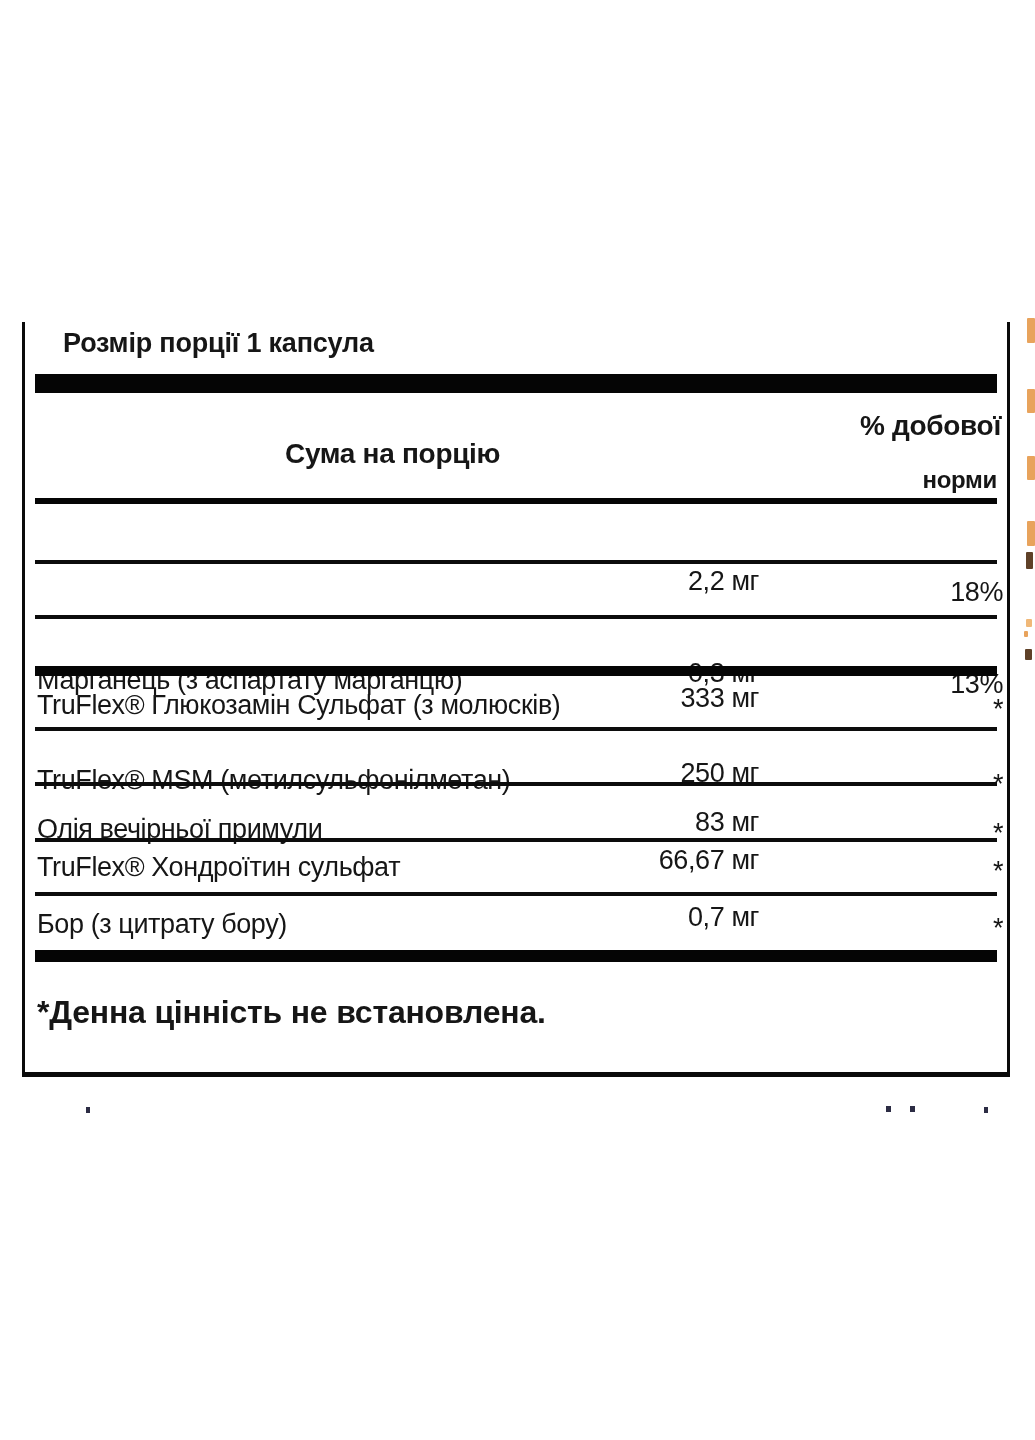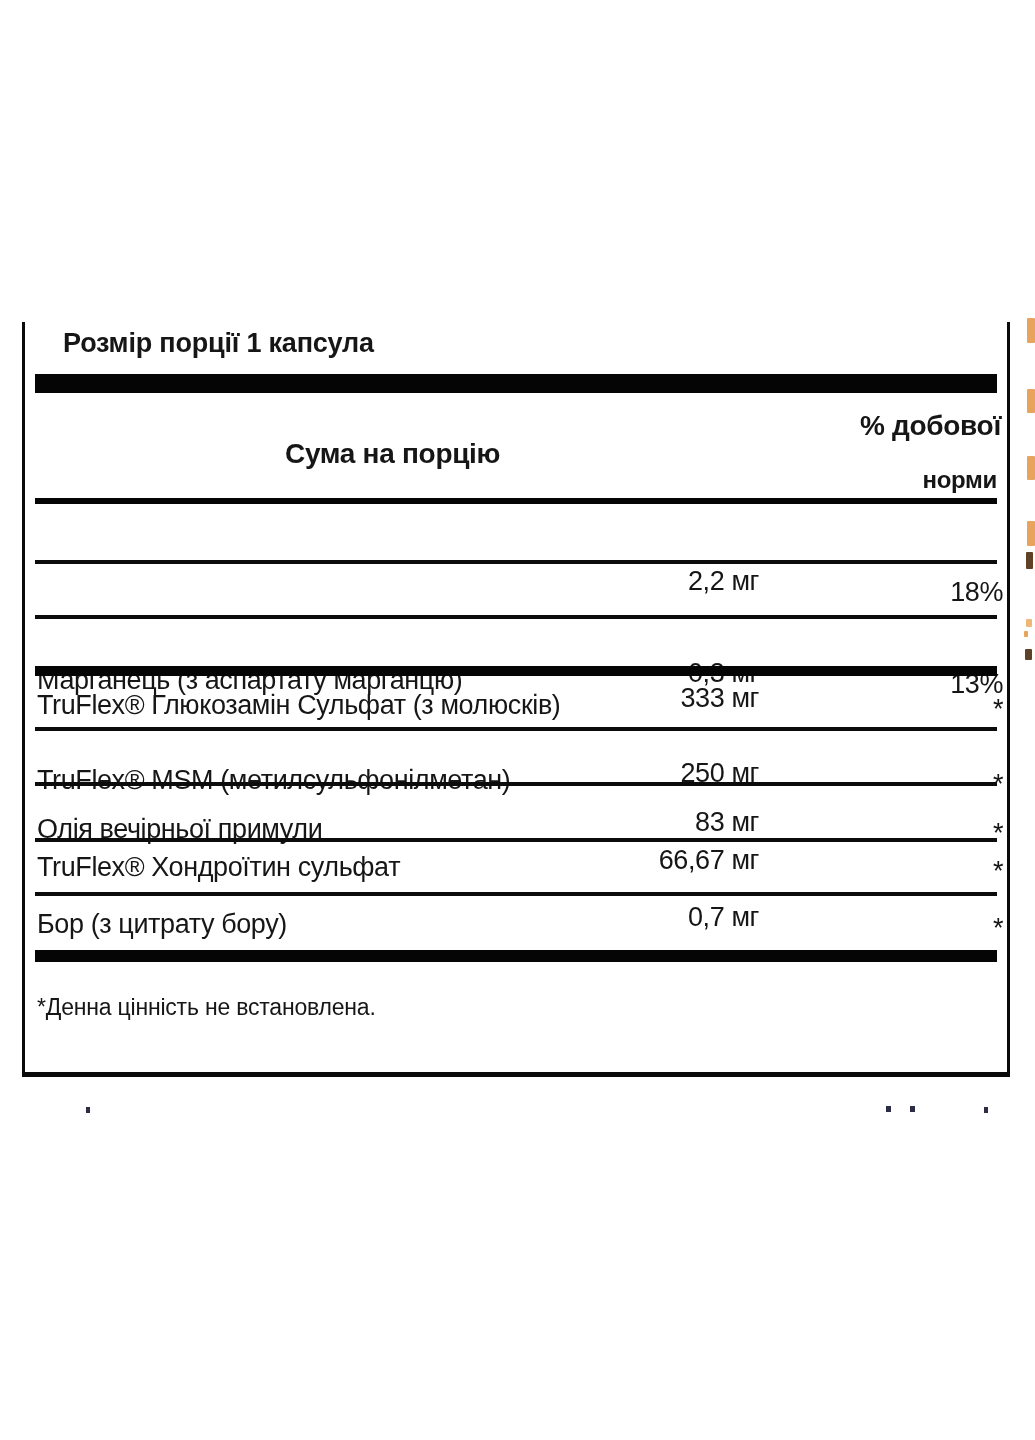--- a/index.html
+++ b/index.html
@@ -47,21 +47,21 @@
     position:absolute;right:248px;top:50%;transform:translateY(calc(-50% - 7px));
     font-size:27px;letter-spacing:-0.4px;white-space:nowrap;
   }
   .row .dv{
     position:absolute;right:4px;top:50%;transform:translateY(calc(-50% + 4px));
     font-size:27px;letter-spacing:-0.4px;white-space:nowrap;
   }
   .r1{top:187px;} .r2{top:243px;} .r3{top:296px;margin-top:39px;} .r4{top:360px;}
   .r5{top:411px;margin-top:24px;} .r6{top:484px;} .r7{top:522px;} .r8{top:579px;}
   .footnote{
-    position:absolute;left:12px;top:672px;font-size:23px;font-weight:400;letter-spacing:-0.2px;
+    position:absolute;left:12px;top:672px;font-size:32px;font-weight:700;letter-spacing:-0.2px;
     white-space:nowrap;
   }
   
   .edge-frag{position:absolute;border-radius:1px;}
   .ef-orange{background:#e8a35c;}
   .ef-brown{background:#5f4128;}
   .ef1{left:1027px;top:318px;width:8px;height:25px;}
   .ef2{left:1027px;top:389px;width:8px;height:24px;}
   .ef3{left:1027px;top:456px;width:8px;height:24px;}
   .ef4{left:1027px;top:521px;width:8px;height:25px;}

